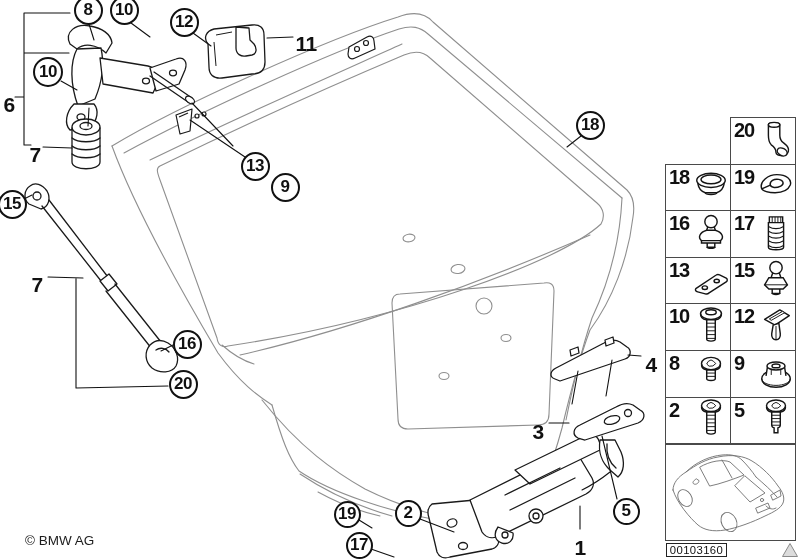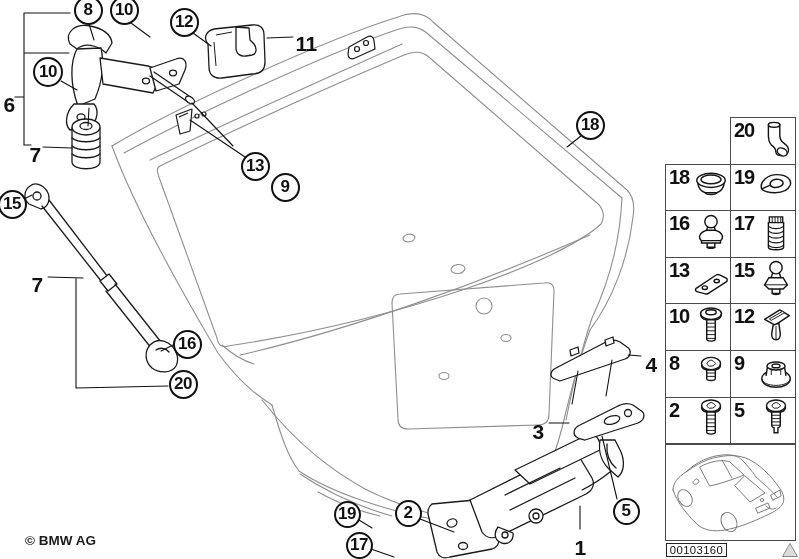--- a/index.html
+++ b/index.html
@@ -17,21 +17,21 @@
   .pcell{position:absolute;box-sizing:border-box;border:1px solid #4a4a4a;background:#fff;}
   .pnum{position:absolute;left:3px;top:1px;font-size:20px;font-weight:700;letter-spacing:-1px;}
   .picon{position:absolute;right:0px;top:50%;transform:translateY(-50%);width:38px;height:44px;}
   .picon svg{width:38px;height:44px;}
   .car-box{position:absolute;left:665px;top:443.6px;width:130.5px;height:97.5px;box-sizing:border-box;
            border:1px solid #4a4a4a;background:#fff;z-index:4;}
   .num-box{position:absolute;left:666px;top:542.5px;width:61px;height:14.8px;box-sizing:border-box;
            border:1.4px solid #222;display:flex;align-items:center;justify-content:center;
            font-size:11.3px;letter-spacing:0.4px;color:#111;background:#fff;z-index:4;}
   .warn-tri{position:absolute;left:781px;top:542px;z-index:4;}
-  .copyright{position:absolute;left:25px;top:533px;font-size:13.5px;font-weight:700;color:#1c1c1c;z-index:4;}
+  .copyright{position:absolute;left:25px;top:533px;font-size:13.5px;font-weight:400;color:#1c1c1c;z-index:4;}
 </style>
 </head>
 <body>
 
 <div class="stage">
 
   <svg id="diagram" width="799" height="559" viewBox="0 0 799 559">
 
     <g stroke="#8f8f8f" fill="none" stroke-width="1.1" stroke-linejoin="round" stroke-linecap="round">
       <path d="M112,146 C180,105 330,38 398,17 C414,11 425,13 433,22 L627,190 C633,196 635,205 633,217 C628,260 612,300 590,330 C578,362 570,394 562,428 C552,465 540,495 528,512"></path>

